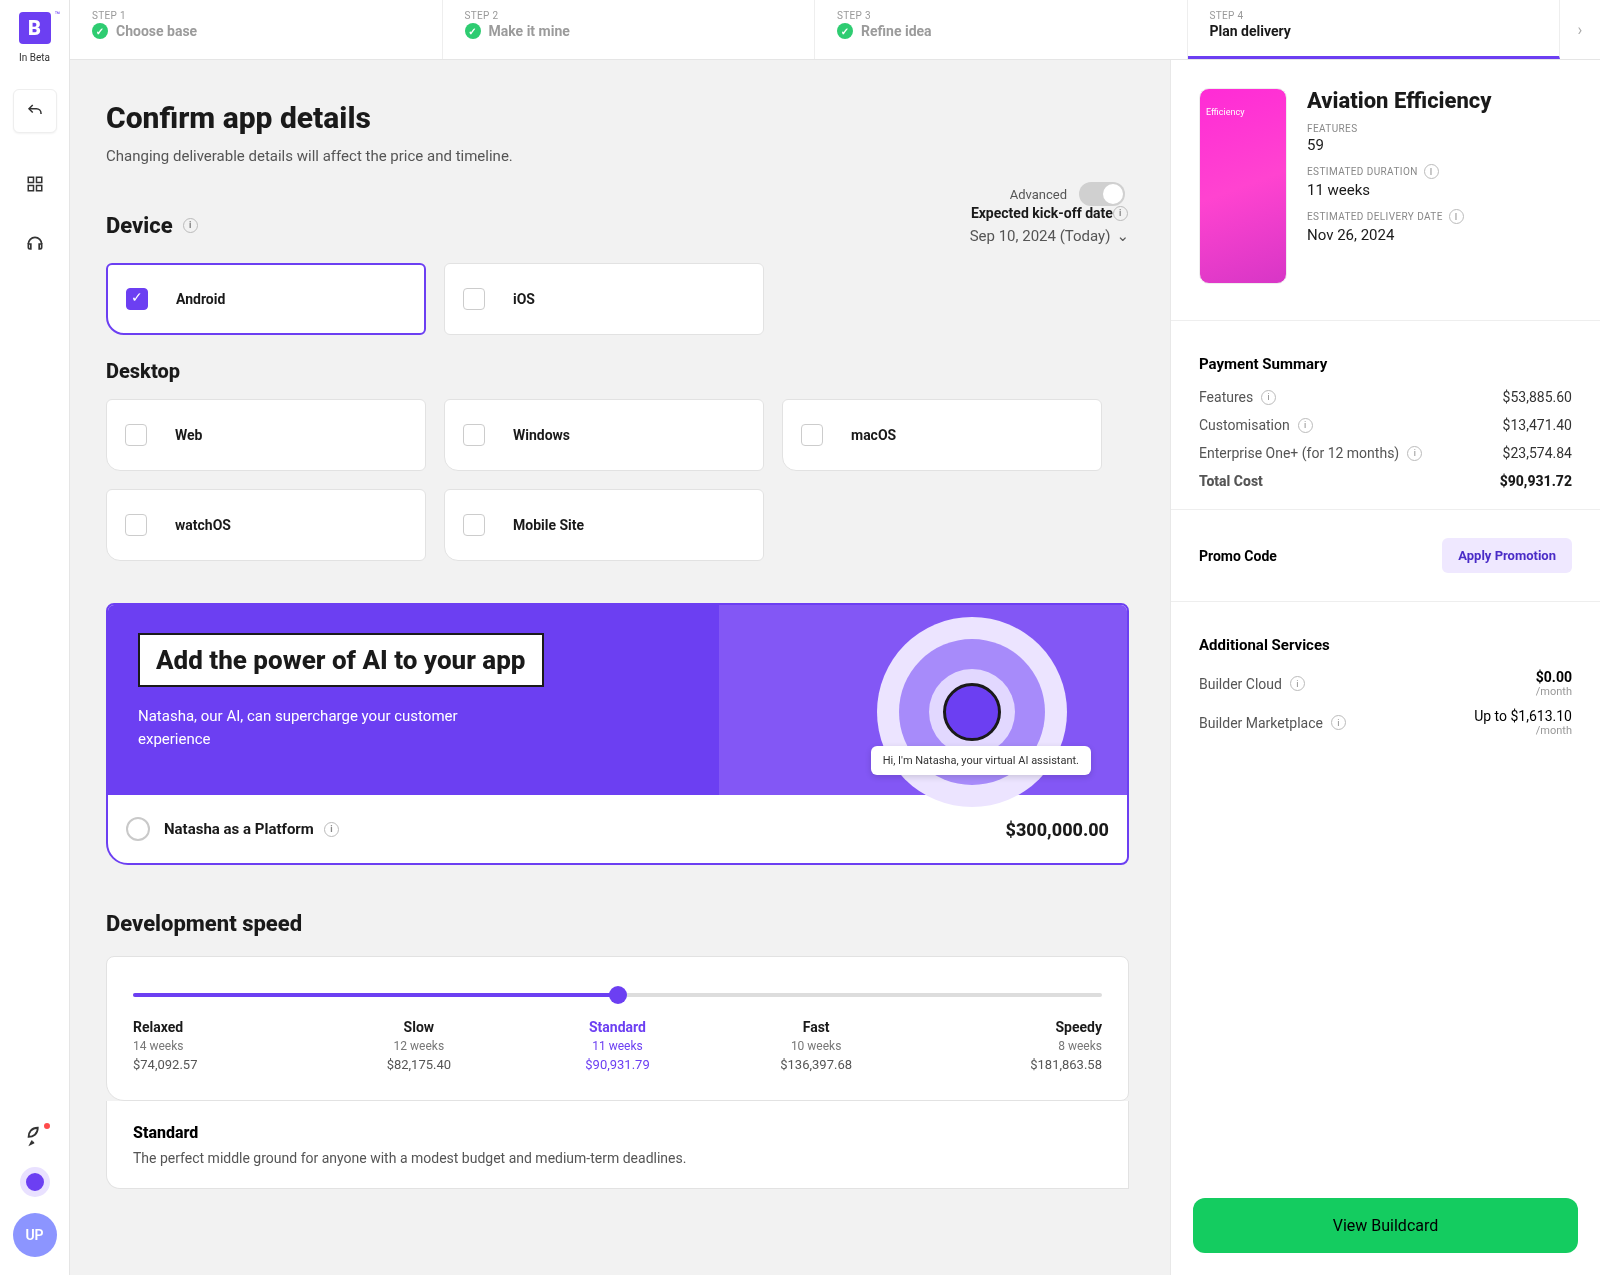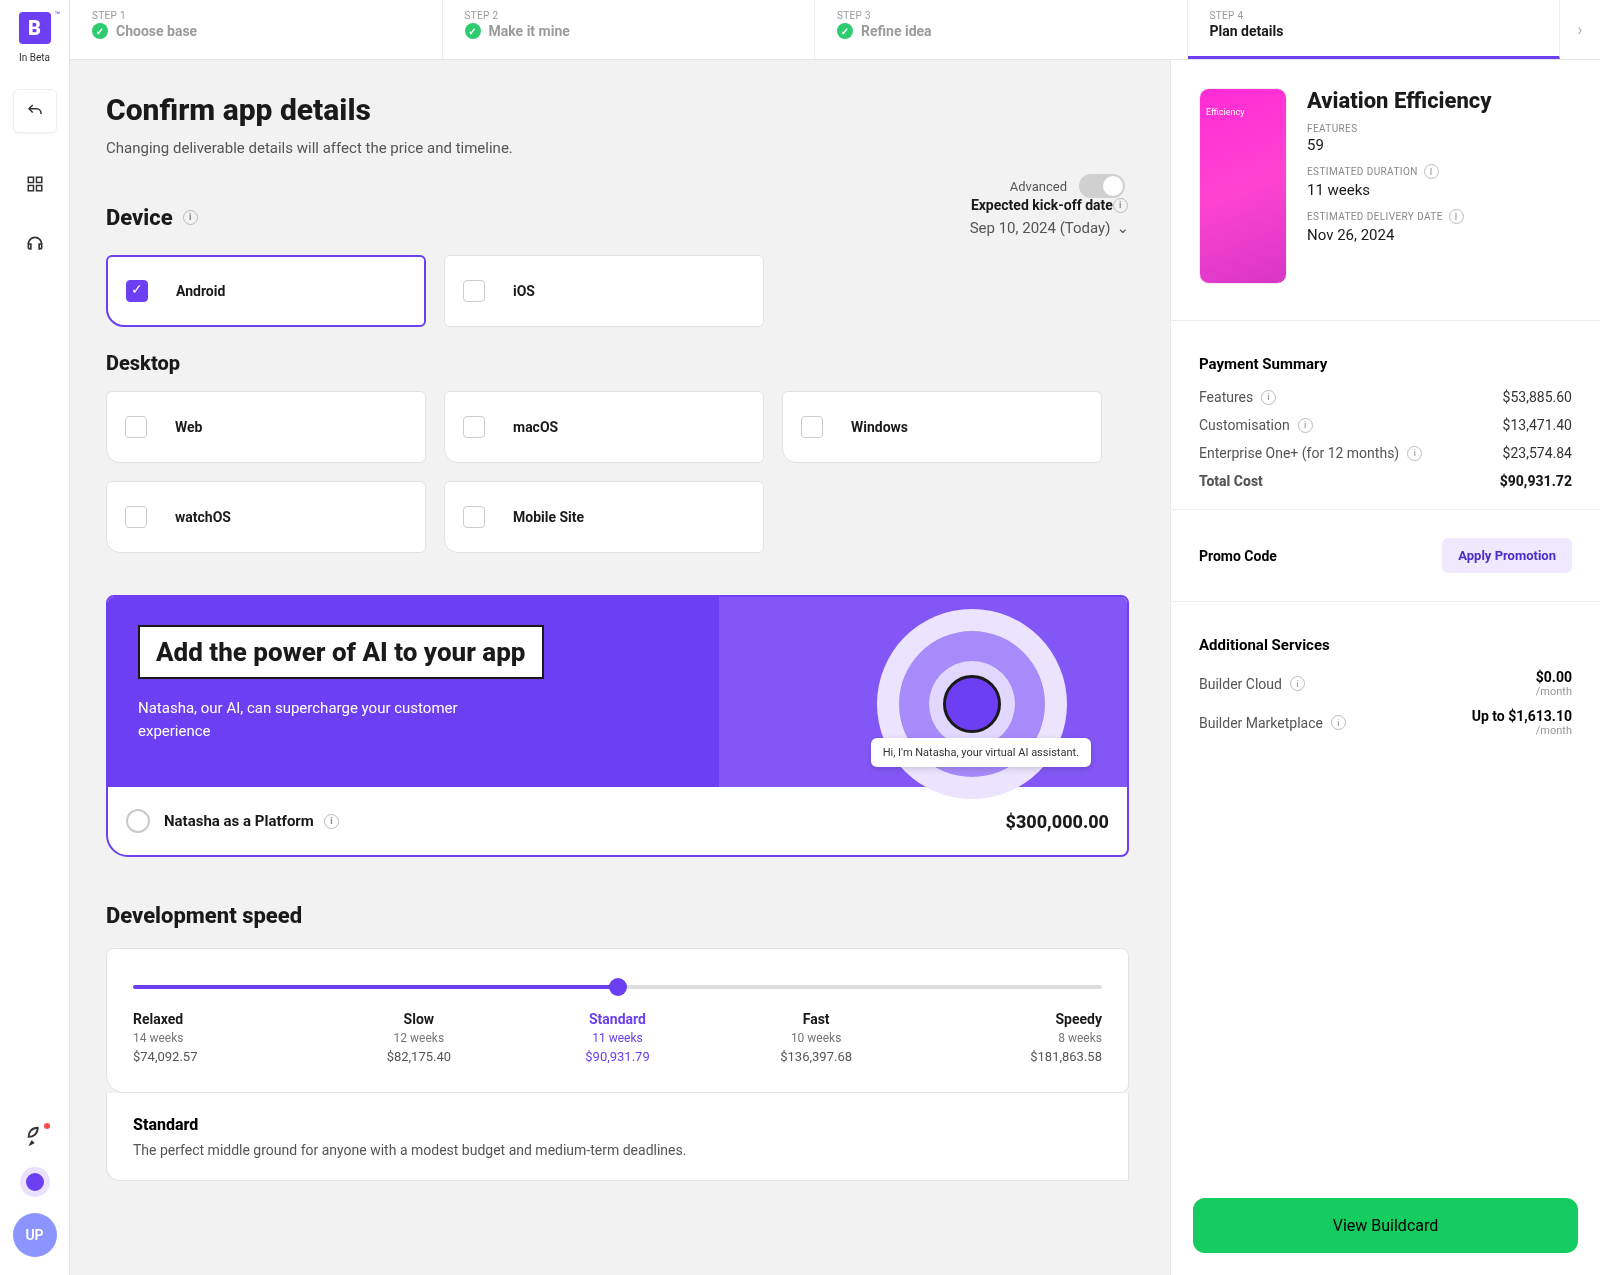--- a/index.html
+++ b/index.html
@@ -20,21 +20,21 @@
 
 .steps { position: fixed; top: 0; left: 70px; right: 0; height: 60px; background: #fff; display: flex; border-bottom: 1px solid #e5e5e5; z-index: 5; }
 .step { flex: 1; padding: 10px 22px; border-right: 1px solid #eee; position: relative; }
 .step-label { font-size: 10px; color: #999; letter-spacing: 0.3px; }
 .step-title { display: flex; align-items: center; gap: 8px; margin-top: 2px; font-weight: 700; font-size: 14px; color: #9b9b9b; }
 .step.active .step-title { color: #1a1a1a; }
 .step.active { border-bottom: 3px solid #6c3ff2; }
 .check-icon { width: 16px; height: 16px; background: #2ecc71; border-radius: 50%; display: inline-flex; align-items: center; justify-content: center; color: #fff; font-size: 10px; }
 .steps-arrow { width: 40px; display: flex; align-items: center; justify-content: center; color: #aaa; cursor: pointer; font-size: 16px; }
 
-.main { position: absolute; top: 52px; left: 70px; width: 1099px; padding: 40px 40px 40px 36px; }
+.main { position: absolute; top: 60px; left: 70px; width: 1099px; padding: 40px 40px 40px 36px; }
 .page-title { font-size: 30px; font-weight: 800; color: #1a1a1a; margin-bottom: 12px; }
 .page-sub { font-size: 15px; color: #555; margin-bottom: 40px; }
 .advanced-row { position: absolute; top: 122px; right: 44px; display: flex; align-items: center; gap: 12px; }
 .adv-label { font-size: 13px; color: #555; }
 .toggle { width: 46px; height: 24px; background: #d0d0d0; border-radius: 12px; position: relative; cursor: pointer; }
 .toggle::after { content: ""; position: absolute; right: 2px; top: 2px; width: 20px; height: 20px; background: #fff; border-radius: 50%; }
 
 .section-row { display: flex; align-items: center; justify-content: space-between; margin-bottom: 18px; }
 .section-title { font-size: 22px; font-weight: 800; color: #1a1a1a; display: flex; align-items: center; gap: 10px; }
 .info-icon { width: 15px; height: 15px; border: 1px solid #bbb; border-radius: 50%; display: inline-flex; align-items: center; justify-content: center; font-size: 9px; color: #888; }
@@ -165,21 +165,21 @@
   <div class="step">
     <div class="step-label">STEP 3</div>
     <div class="step-title">
         <span class="check-icon">✓</span>
         <span>Refine idea</span>
       </div>
   </div>
   <div class="step active">
     <div class="step-label">STEP 4</div>
     <div class="step-title">
-        <span>Plan details</span>
+        <span>Plan delivery</span>
       </div>
   </div>
   <div class="steps-arrow">›</div>
 </div>
 
 <div class="main">
   <div class="page-title">Confirm app details</div>
   <div class="page-sub">Changing deliverable details will affect the price and timeline.</div>
   <div class="advanced-row">
     <span class="adv-label">Advanced</span>
@@ -215,25 +215,25 @@
   </div>
 
   <div class="subhead">Desktop</div>
   <div class="device-grid desktop-grid">
     <div class="device-card">
         <div class="dcheck"></div>
         <div class="device-name">Web</div>
       </div>
     <div class="device-card">
         <div class="dcheck"></div>
+        <div class="device-name">Windows</div>
+      </div>
+    <div class="device-card">
+        <div class="dcheck"></div>
         <div class="device-name">macOS</div>
-      </div>
-    <div class="device-card">
-        <div class="dcheck"></div>
-        <div class="device-name">Windows</div>
       </div>
     <div class="device-card">
         <div class="dcheck"></div>
         <div class="device-name">watchOS</div>
       </div>
     <div class="device-card">
         <div class="dcheck"></div>
         <div class="device-name">Mobile Site</div>
       </div>
   </div>
@@ -367,21 +367,21 @@
           <div style="font-weight:700">$0.00</div>
           <div class="rp-sub">/month</div>
         </div>
     </div>
     <div class="rp-line2">
       <div class="lbl" style="display:flex;gap:8px;align-items:center;color:#555">
           <span>Builder Marketplace</span>
           <span class="info-icon">i</span>
         </div>
       <div class="right">
-          <div style="font-weight:700">Up to $1,613.10</div>
+          <div style="font-weight:400">Up to $1,613.10</div>
           <div class="rp-sub">/month</div>
         </div>
     </div>
   </div>
   <div class="view-btn-wrap">
     <div class="view-btn">View Buildcard</div>
   </div>
 </div>
 
 </body></html>

